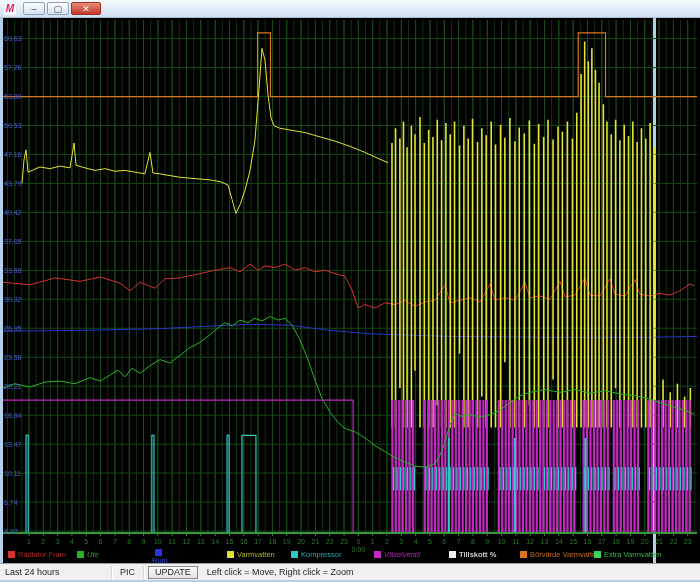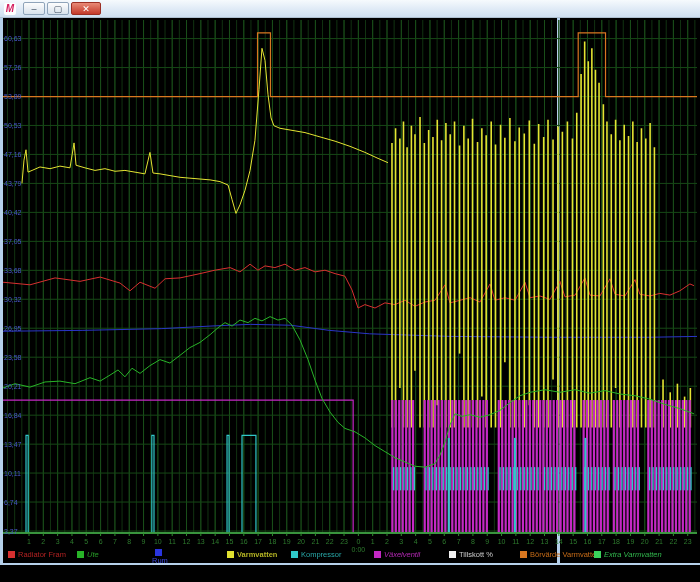--- a/index.html
+++ b/index.html
@@ -21,21 +21,21 @@
   }
   .title-text{font-size:11px;color:#1c1c1c;flex:1 1 auto;white-space:nowrap;}
   .win-btn{
     width:22px;height:13px;margin-left:2px;border:1px solid #8fa4ba;border-radius:2px;
     background:linear-gradient(#fdfdfd,#d8e2ec);font-size:9px;line-height:10px;
     color:#37475a;text-align:center;padding:0;flex:0 0 auto;
   }
   .win-btn.close{width:30px;background:linear-gradient(#e88a76,#c4392a);color:#fff;border-color:#9c2f24;}
   
   .main{
-    position:relative;height:545px;width:560px;background:#000;
+    position:relative;height:545px;width:656px;background:#000;
     border-left:3px solid #b5d0ea;border-right:3px solid #b5d0ea;
   }
   svg{display:block;}
   
   .legend{position:absolute;left:0;top:530px;width:694px;height:14px;}
   .legend-item{position:absolute;top:1px;display:flex;align-items:center;height:11px;}
   .legend-item .sw{width:7px;height:7px;margin-right:3px;flex:0 0 auto;}
   .legend-item .lbl{font-size:7.5px;white-space:nowrap;}
   
   .statusbar{
@@ -612,39 +612,45 @@
         <div class="legend-item" style="left: 74px;">
           <span class="sw" style="background: rgb(40, 180, 40);"></span>
           <span class="lbl" style="color: rgb(40, 160, 40); font-style: italic;">Ute</span>
         </div>
         <div class="legend-item" style="left: 149px; flex-direction: column;">
           <span class="sw" style="background: rgb(42, 53, 224);"></span>
           <span class="lbl" style="color: rgb(58, 70, 216);">Rum</span>
         </div>
         <div class="legend-item" style="left: 224px;">
           <span class="sw" style="background: rgb(224, 224, 48);"></span>
-          <span class="lbl" style="color: rgb(180, 180, 36); font-weight: bold;">Varmvatten</span>
+          <span class="lbl" style="color: rgb(180, 180, 36);">Varmvatten</span>
         </div>
         <div class="legend-item" style="left: 288px;">
           <span class="sw" style="background: rgb(48, 200, 200);"></span>
           <span class="lbl" style="color: rgb(40, 168, 168);">Kompressor</span>
         </div>
         <div class="legend-item" style="left: 371px;">
           <span class="sw" style="background: rgb(196, 40, 196);"></span>
           <span class="lbl" style="color: rgb(180, 40, 180); font-style: italic;">Växelventil</span>
         </div>
         <div class="legend-item" style="left: 446px;">
           <span class="sw" style="background: rgb(240, 240, 240);"></span>
-          <span class="lbl" style="color: rgb(204, 204, 204);">Tillskott %</span>
+          <span class="lbl" style="color: rgb(204, 204, 204); font-weight: bold;">Tillskott %</span>
         </div>
         <div class="legend-item" style="left: 517px;">
           <span class="sw" style="background: rgb(217, 119, 32);"></span>
           <span class="lbl" style="color: rgb(200, 109, 24);">Börvärde Varmvatten</span>
         </div>
         <div class="legend-item" style="left: 591px;">
           <span class="sw" style="background: rgb(60, 212, 92);"></span>
-          <span class="lbl" style="color: rgb(50, 184, 78); font-style: italic;">Extra Varmvatten</span>
+          <span class="lbl" style="color: rgb(50, 184, 78);">Extra Varmvatten</span>
         </div>
       </div>
   </div>
 
+  <div class="statusbar">
+    <span class="sb-panel sb-range">Last 24 hours</span>
+    <span class="sb-panel sb-app">PIC</span>
+    <button class="sb-update">UPDATE</button>
+    <span class="sb-panel sb-hint">Left click = Move, Right click = Zoom</span>
+  </div>
   <div class="bottomstrip"></div>
 </div>
 
 </body></html>

